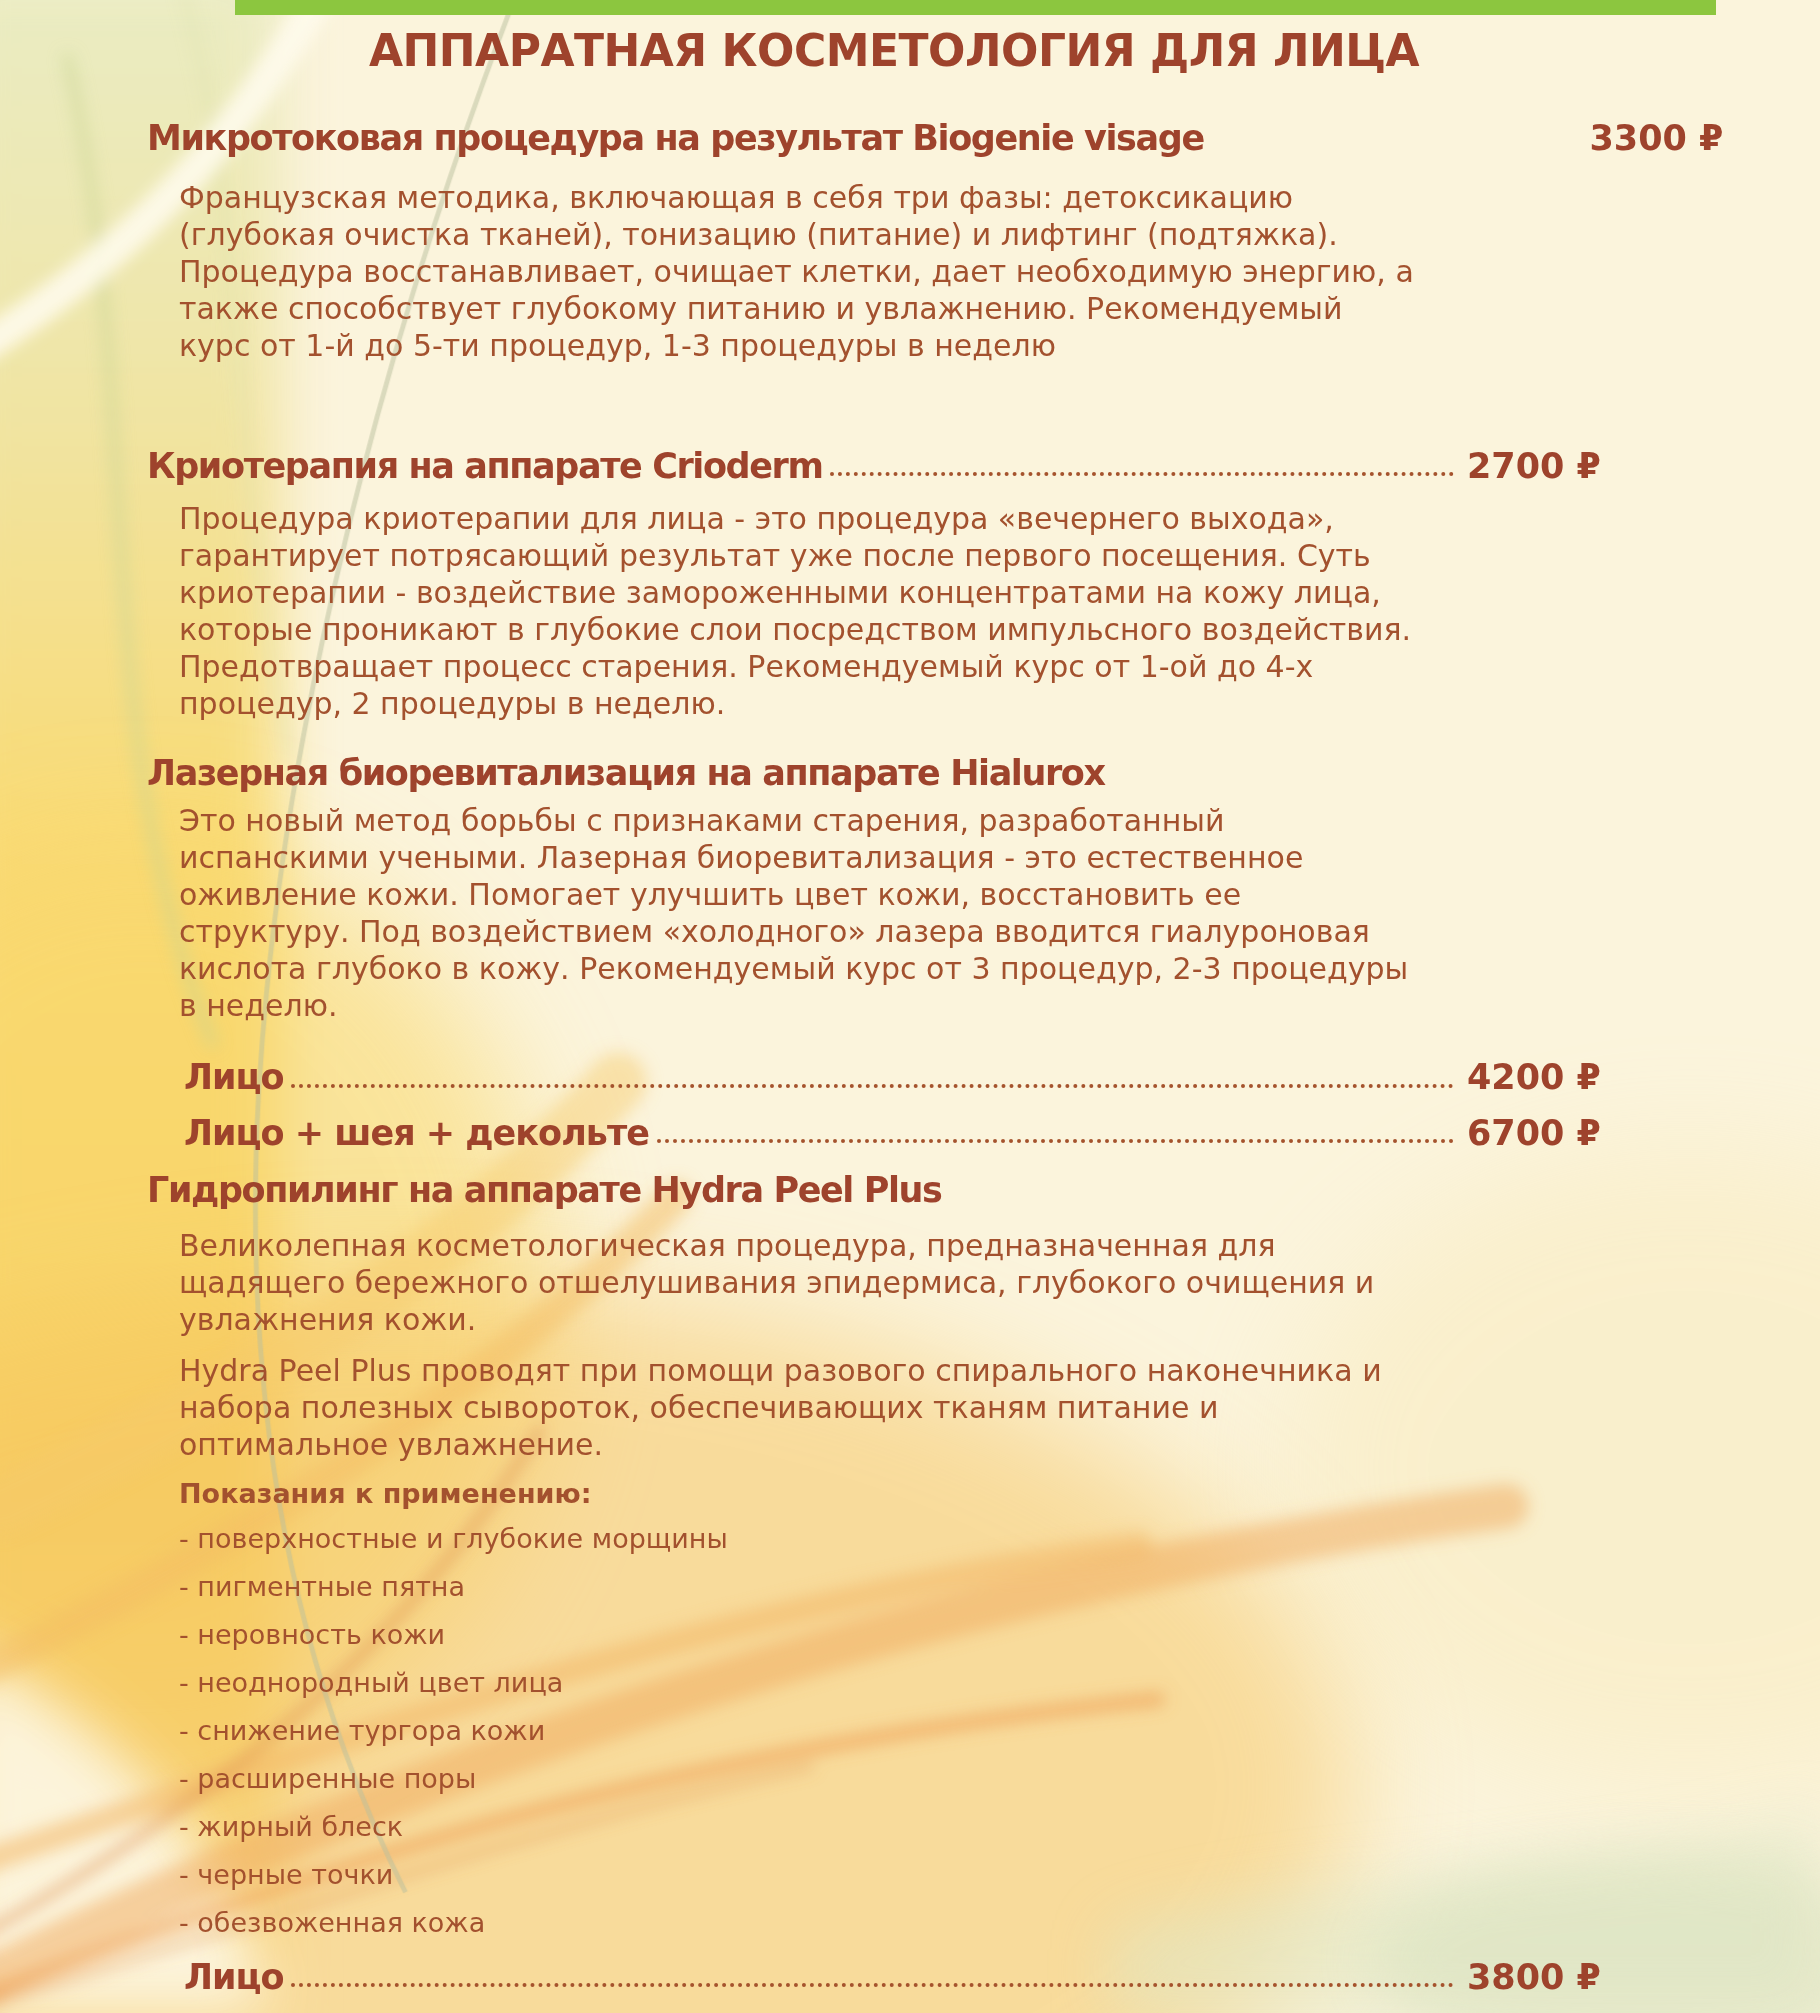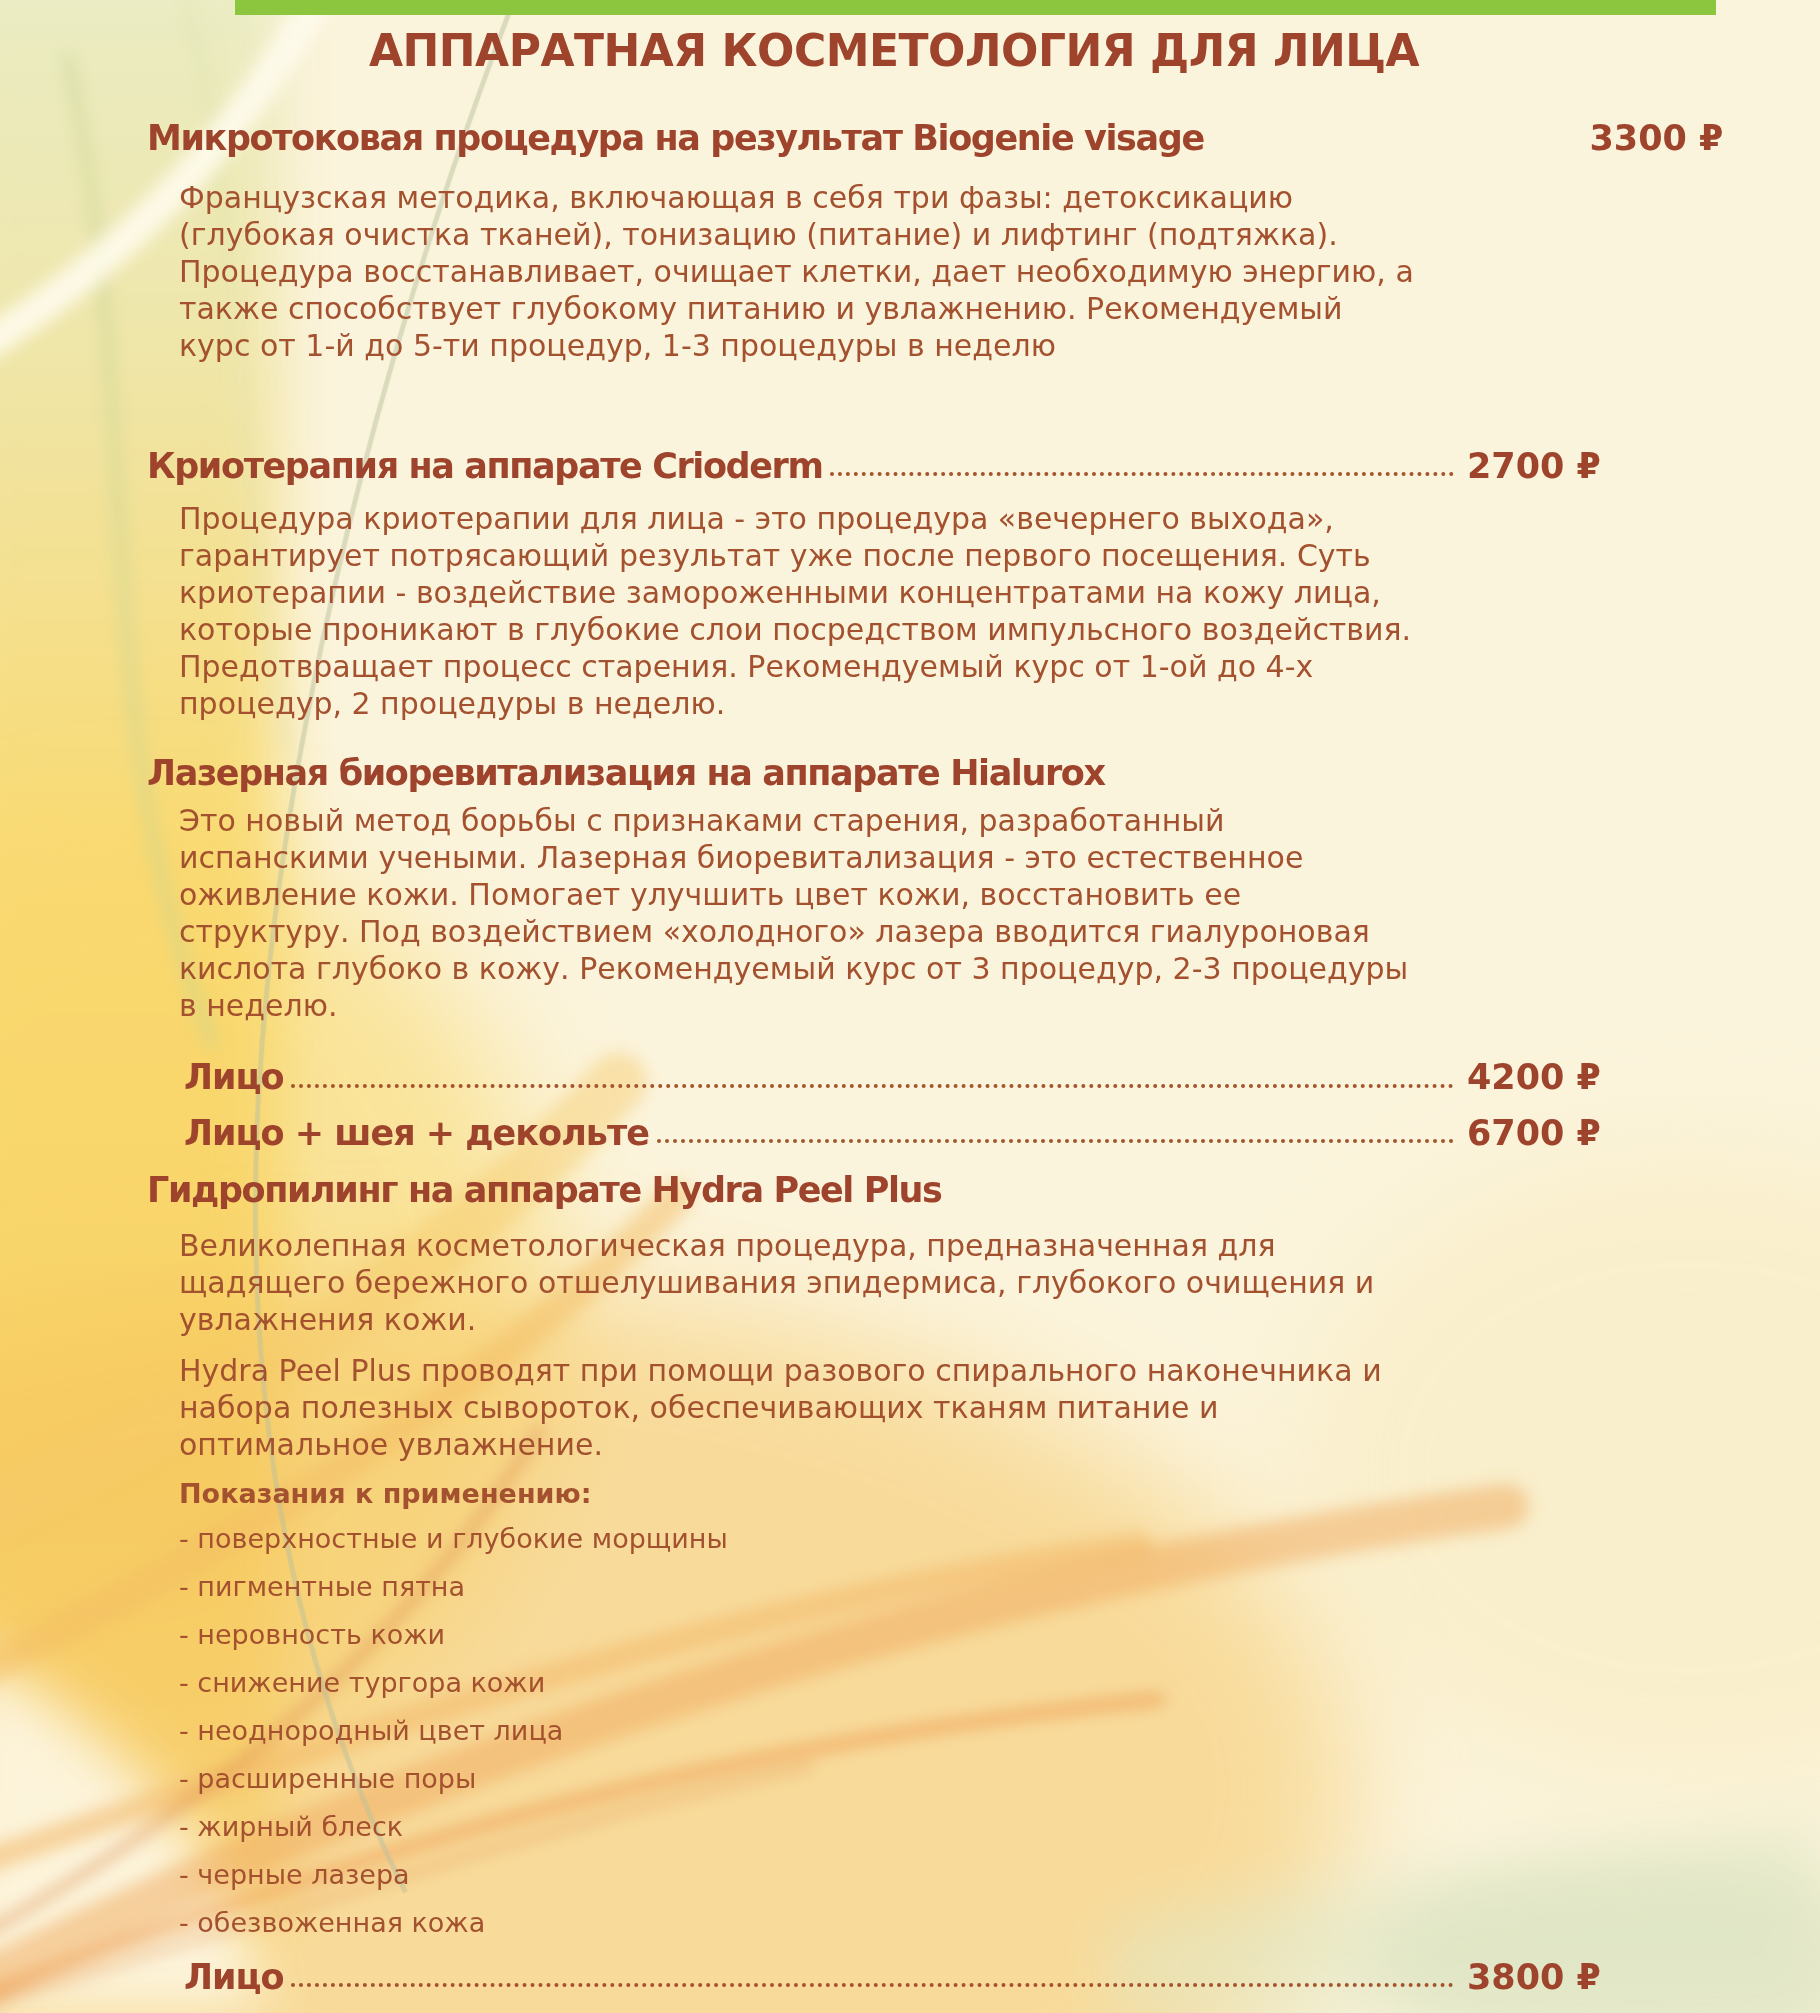--- a/index.html
+++ b/index.html
@@ -159,25 +159,25 @@
     <div class="svc-row mt18">
       <span class="svc-title">Гидропилинг на аппарате Hydra Peel Plus</span>
     </div>
     <div class="para mt18" style="margin-top:17.4px">Великолепная косметологическая процедура, предназначенная для щадящего бережного отшелушивания эпидермиса, глубокого очищения и увлажнения кожи.</div>
     <div class="para tight">Hydra Peel Plus проводят при помощи разового спирального наконечника и набора полезных сывороток, обеспечивающих тканям питание и оптимальное увлажнение.</div>
 
     <div class="ind-title">Показания к применению:</div>
     <div class="ind-item first">- поверхностные и глубокие морщины</div>
     <div class="ind-item">- пигментные пятна</div>
     <div class="ind-item">- неровность кожи</div>
+    <div class="ind-item">- неоднородный цвет лица</div>
     <div class="ind-item">- снижение тургора кожи</div>
-    <div class="ind-item">- неоднородный цвет лица</div>
     <div class="ind-item">- расширенные поры</div>
     <div class="ind-item">- жирный блеск</div>
-    <div class="ind-item">- черные лазера</div>
+    <div class="ind-item">- черные точки</div>
     <div class="ind-item">- обезвоженная кожа</div>
 
     <div class="price-row mt22">
       <span class="pr-label">Лицо</span>
       <span class="leader"></span>
       <span class="price">3800 ₽</span>
     </div>
     <div class="price-row mt24">
       <span class="pr-label">Лицо + шея</span>
       <span class="leader"></span>

